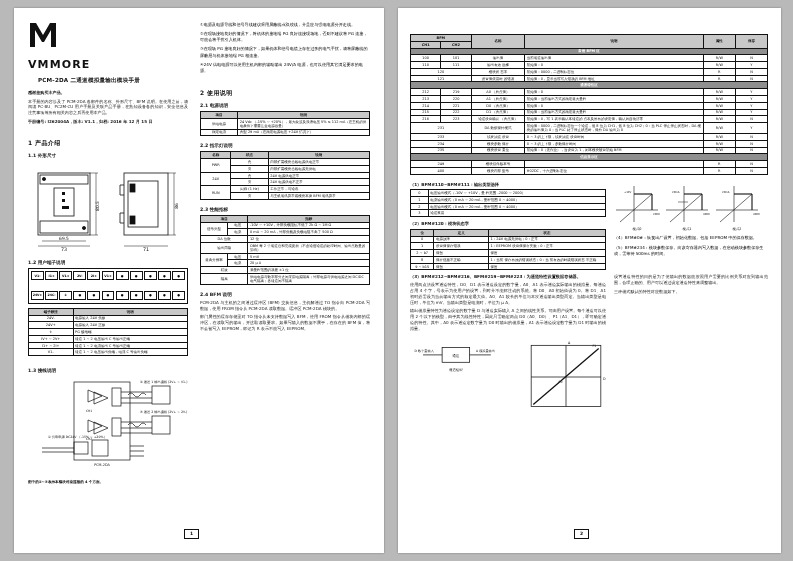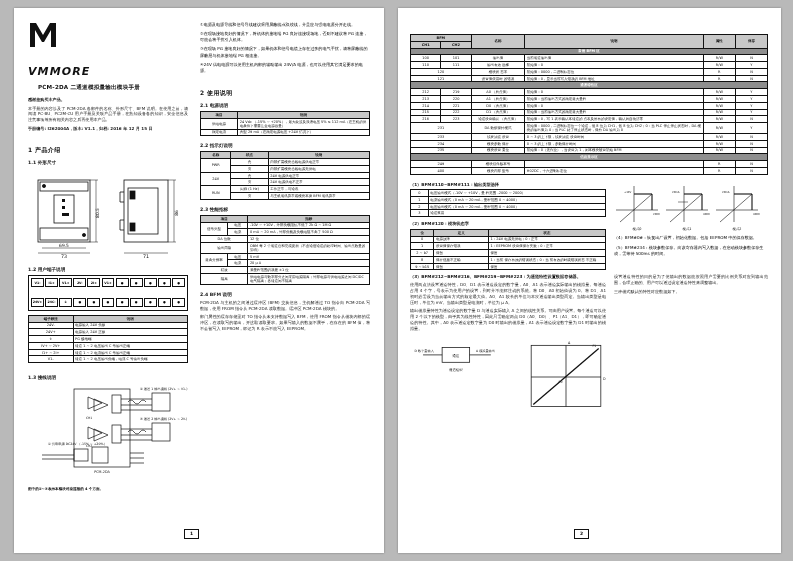--- a/index.html
+++ b/index.html
@@ -18,21 +18,21 @@
   .h1{font-size:6px;font-weight:bold;color:#111;margin:0 0 5px 0;letter-spacing:.4px;}
   .h2{font-size:4.6px;font-weight:bold;color:#111;margin:0 0 3px 0;}
   .h3{font-size:4.2px;font-weight:bold;color:#111;margin:0 0 2.5px 0;}
   .gap{height:7px;}
   .gap-s{height:4px;}
   .gap-l{height:12px;}
 
   
   .logo-wrap{margin-bottom:2px;}
   .logo-mark{width:30px;height:26px;}
-  .brand{font-size:11px;font-weight:bold;letter-spacing:1.1px;color:#111;margin-top:17px;font-style:italic;}
+  .brand{font-size:11px;font-weight:bold;letter-spacing:1.1px;color:#111;margin-top:10px;}
   .doc-title{font-size:5.6px;font-weight:bold;color:#111;margin:6px 0 5px 10px;letter-spacing:.2px;}
   .lead{font-size:4.1px;font-weight:bold;margin-bottom:3px;}
   .meta{font-size:4.1px;font-weight:bold;margin-top:3px;}
 
   
   table{border-collapse:collapse;width:100%;font-size:3.5px;color:#111;}
   table td,table th{border:0.5px solid #111;padding:0.9px 1.6px;vertical-align:middle;}
   thead td,.hd{background:#c8c8c8;font-weight:bold;text-align:center;}
   .ctr{text-align:center;}
   .band{background:#8f8f8f;color:#fff;font-weight:bold;text-align:center;}

